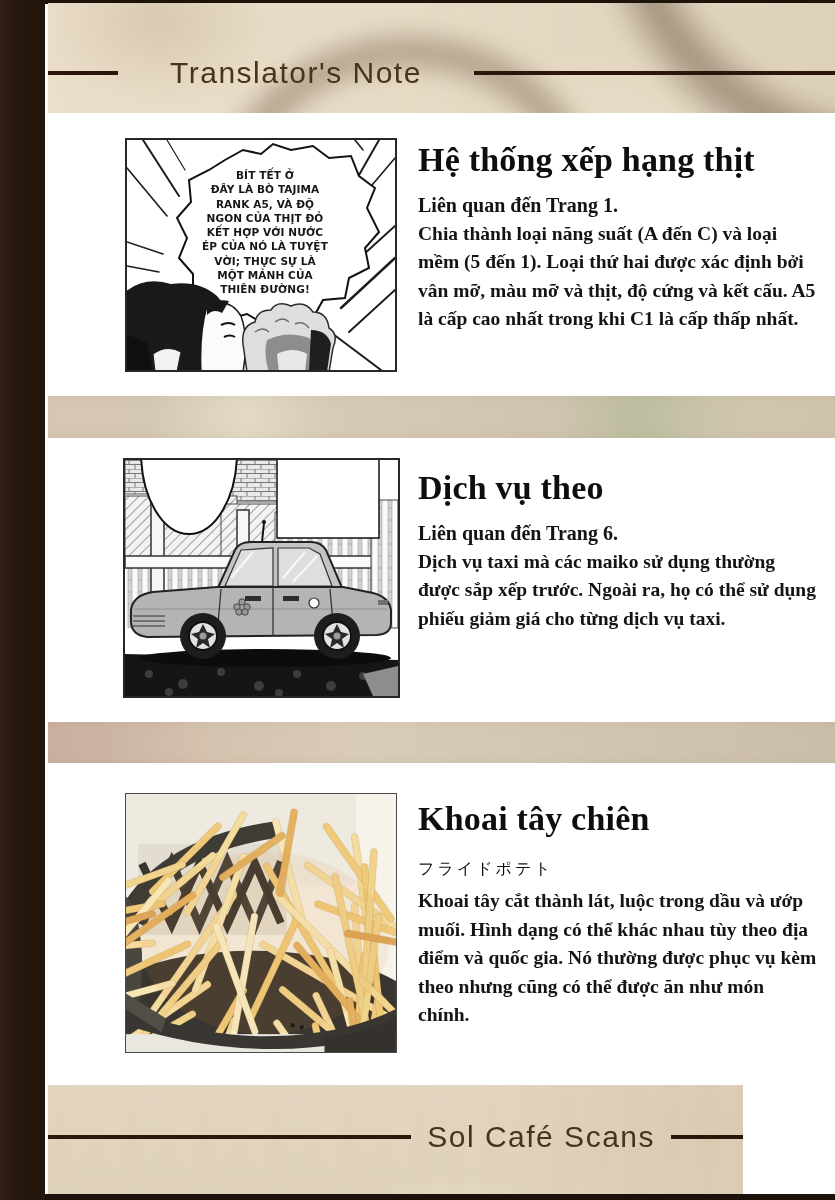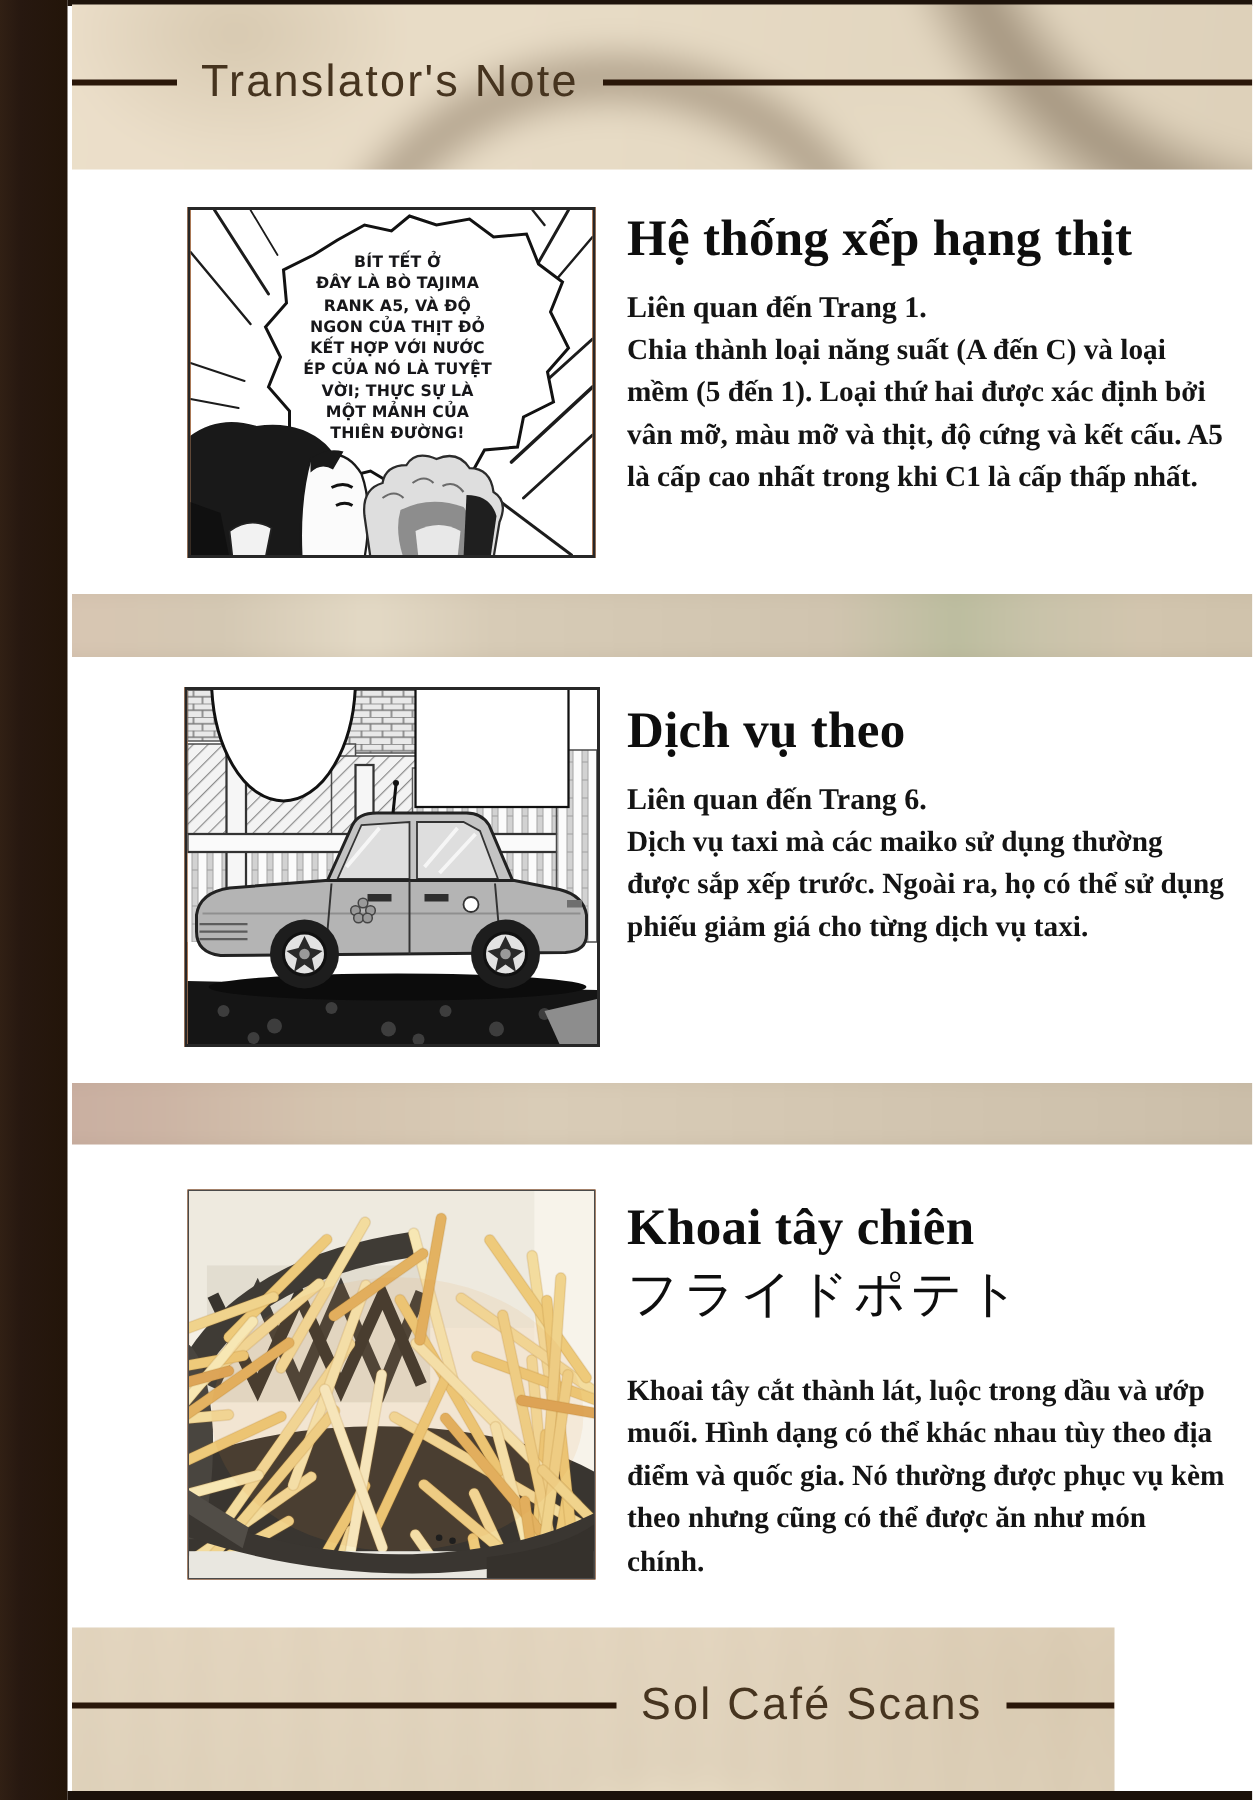--- a/index.html
+++ b/index.html
@@ -51,34 +51,34 @@
   .divider-2 { top:722px; height:41px; }
   .divider-2 .art {
     background:
       linear-gradient(180deg, rgba(125,105,82,.14), rgba(0,0,0,0) 30%, rgba(0,0,0,0) 72%, rgba(125,105,82,.2)),
       linear-gradient(90deg,#c9aea0 0%,#ccb4a4 9%,#d4c3ae 22%,#d9ccb7 40%,#d5c8b3 58%,#d1c4af 74%,#cec1ac 88%,#cabda8 100%);
   }
   
   .rule-row {
     position:absolute; left:0; width:100%; display:flex; align-items:center; z-index:3;
   }
-  .top-banner .rule-row { top:34px; height:36px; }
+  .top-banner .rule-row { top:52px; height:36px;gap:36px; }
   .footer-banner .rule-row { top:34px; height:36px; }
   .rule { height:4px; background:#2a1709; }
   .rule-fixed-left { width:70px; }
   .rule-fixed-right { width:72px; }
   .rule-grow { flex:1; }
   .script-title {
     font-family:"Liberation Sans", sans-serif; font-weight:400;
     font-size:30px; color:#46341f; letter-spacing:1.5px; white-space:nowrap;
     margin:0 16px;
   }
   
   .panel {
-    position:absolute; background:#f97316; border:2px solid #272727;
+    position:absolute; background:#7dd3fc; border:2px solid #272727;
   }
   .panel svg { display:block; width:100%; height:100%; }
   .panel-steak  { left:125px; top:138px;  width:272px; height:234px; }
   .panel-taxi   { left:123px; top:458px;  width:277px; height:240px; }
   .photo-fries  { left:125px; top:793px;  width:272px; height:260px; border:1px solid #4a4a4a; }
   .photo-fries svg { filter:blur(.4px); }
   .bubble-text {
     position:absolute; left:52px; top:28px; width:172px;
     text-align:center; white-space:pre-line;
     font-family:"DejaVu Sans", sans-serif; font-weight:700;
@@ -87,31 +87,31 @@
   .note-text { position:absolute; left:418px; width:400px; color:#141414; }
   .note-text-1 { top:140px; }
   .note-text-2 { top:468px; }
   .note-text-3 { top:799px; }
   .note-title {
     font-family:"Liberation Serif", serif; font-weight:700;
     font-size:34px; line-height:1.18; color:#0e0e0e; letter-spacing:.2px;
   }
   .note-subtitle-jp {
     font-family:"DejaVu Sans", sans-serif; font-weight:400;
-    font-size:34px; line-height:1.25; letter-spacing:3px; color:#0e0e0e; margin-top:3px;
+    font-size:16px; line-height:1.25; letter-spacing:3px; color:#0e0e0e; margin-top:20px;
   }
   .note-ref {
     font-family:"Liberation Serif", serif; font-weight:700;
     font-size:20px; line-height:28.5px; margin-top:11px;
   }
   .note-body {
     font-family:"Liberation Serif", serif; font-weight:700;
     font-size:19.5px; line-height:28.5px;
   }
-  .note-text-3 .note-body { margin-top:29px; }
+  .note-text-3 .note-body { margin-top:8px; }
 </style>
 </head>
 <body>
 
 <div class="page">
 
   <div class="left-bar"></div>
   <div class="top-edge-strip"></div>
 
   <div class="banner top-banner">

